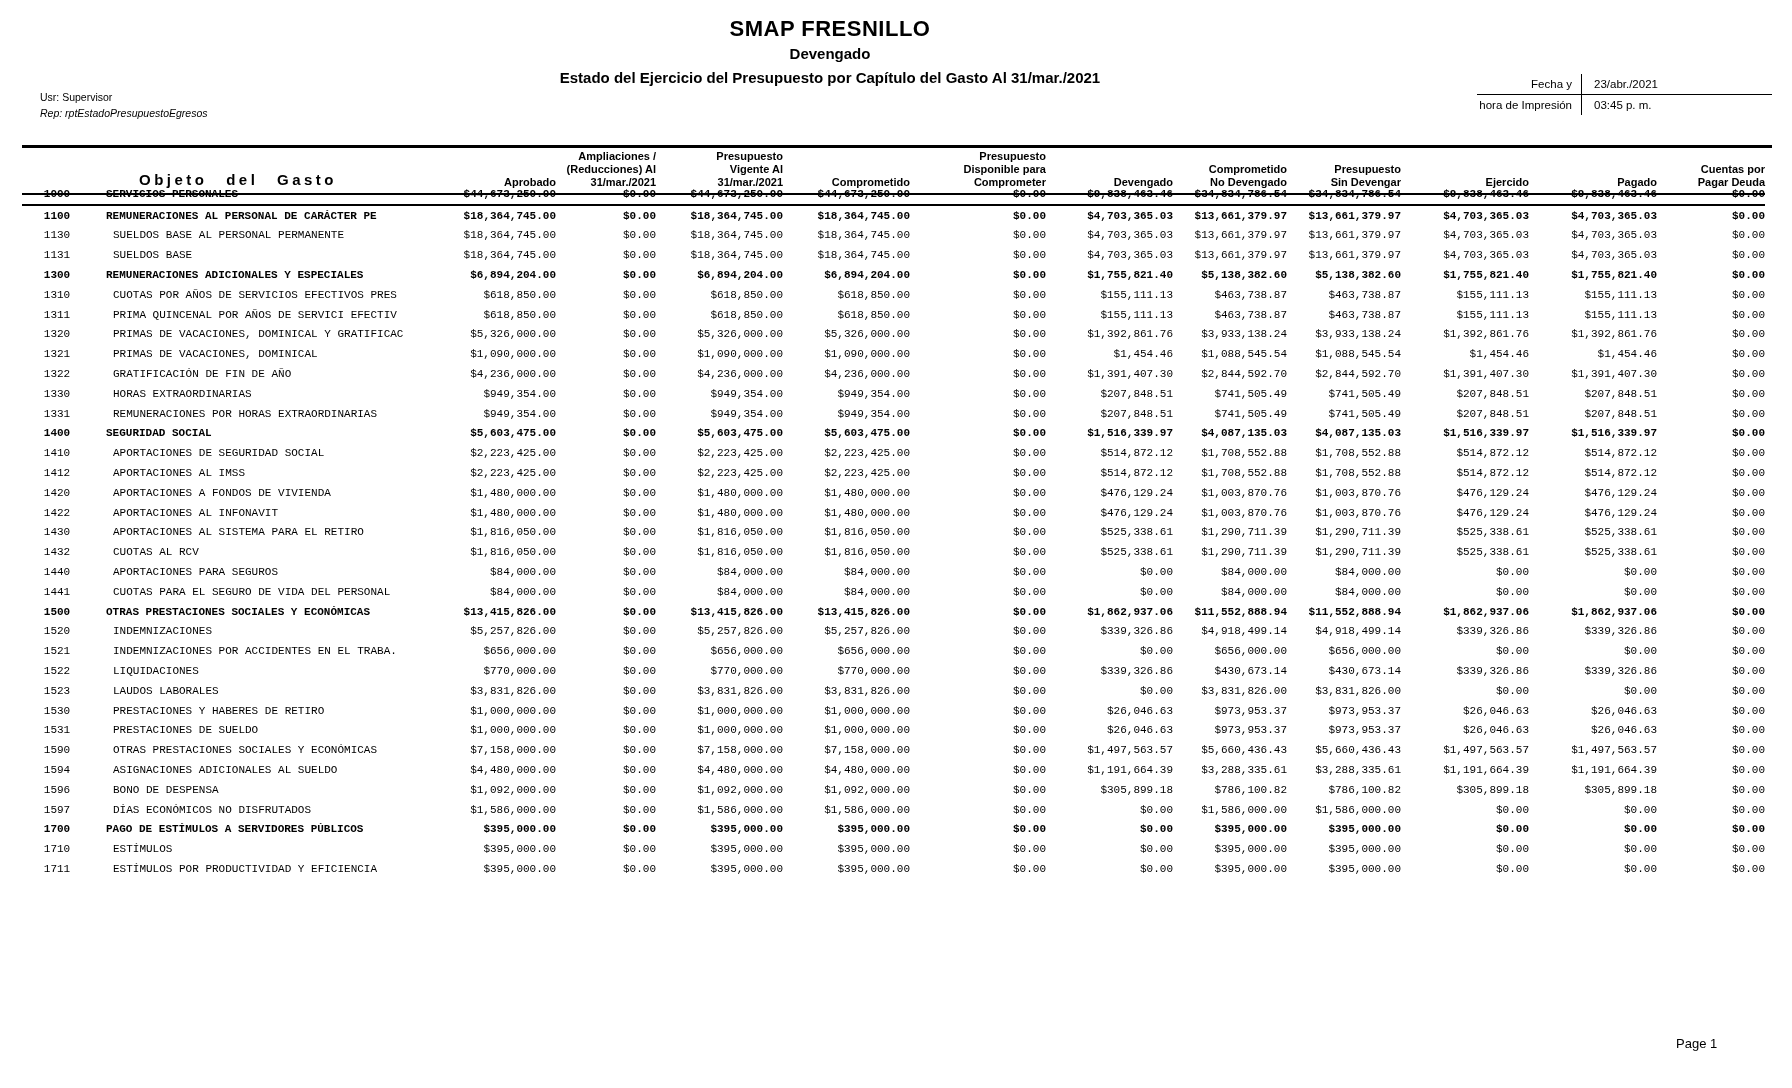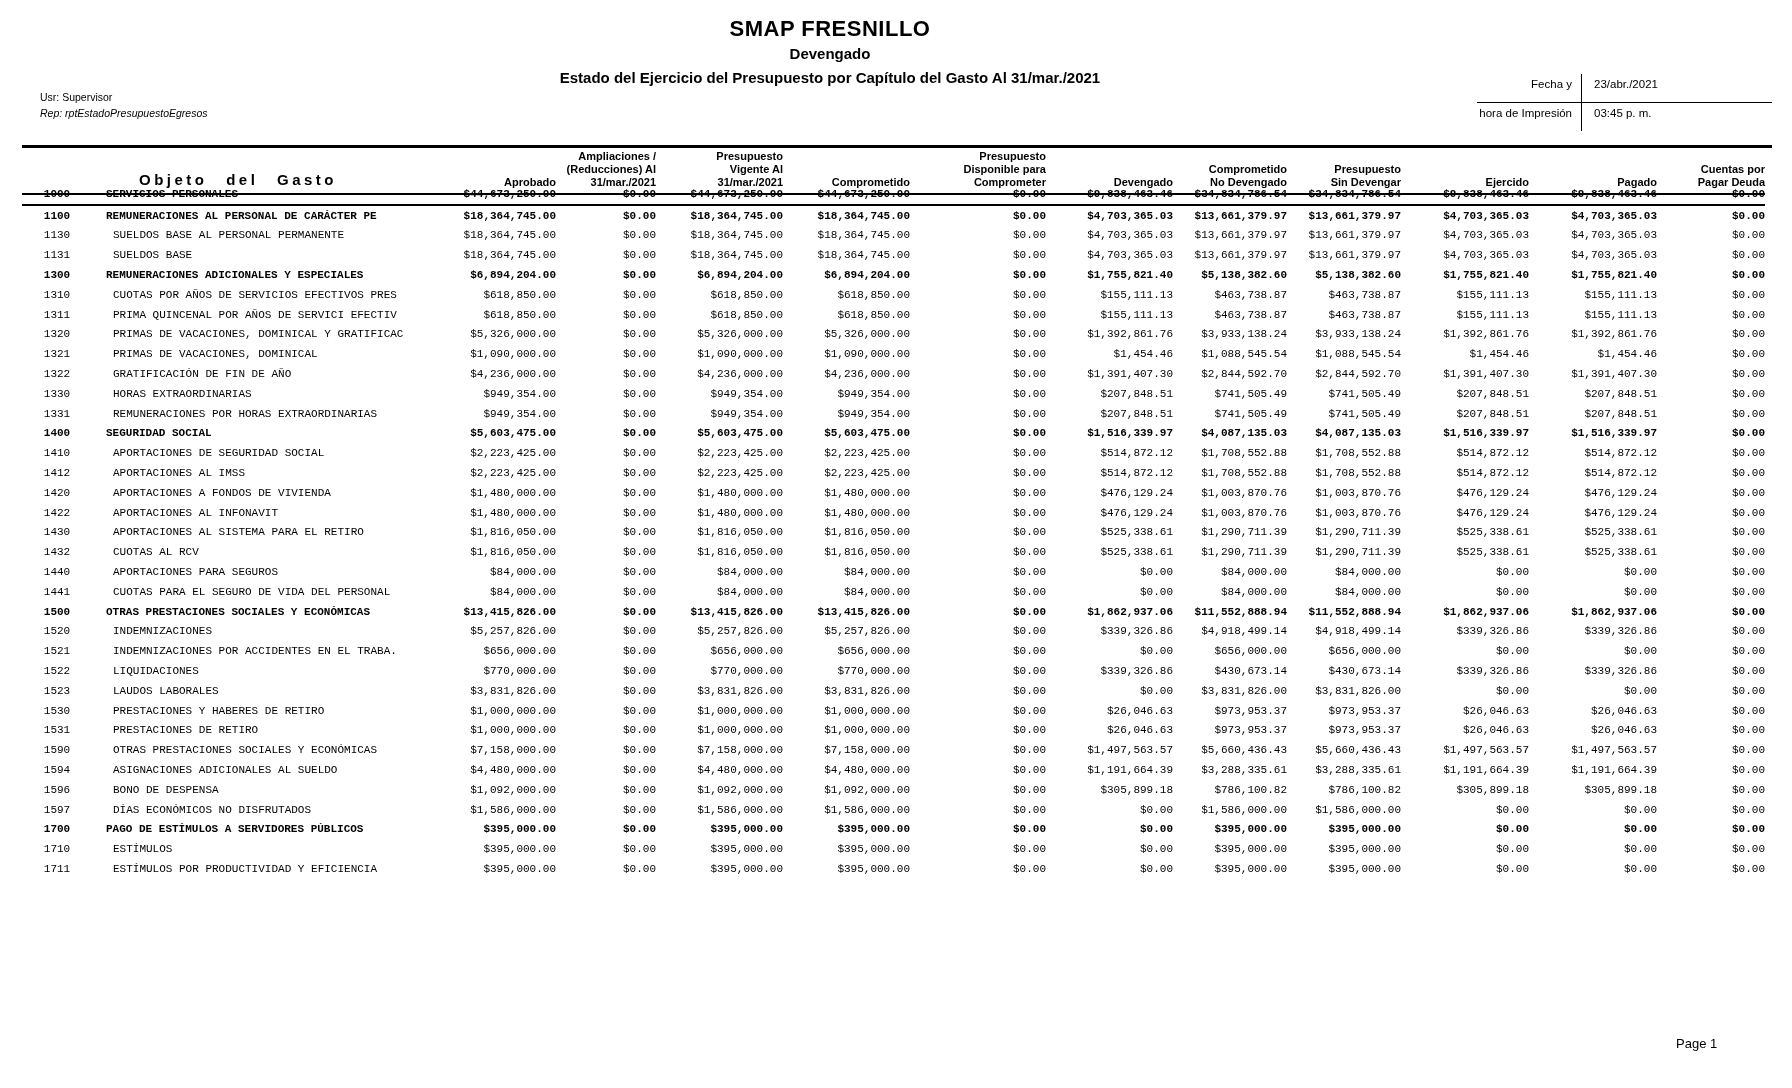--- a/index.html
+++ b/index.html
@@ -9,21 +9,21 @@
   
   .logo{position:absolute;left:38px;top:26px;}
   .usr{position:absolute;left:40px;top:91px;font-size:10.5px;}
   .rep{position:absolute;left:40px;top:107px;font-size:10.5px;font-style:italic;}
   .titles{position:absolute;left:0;top:16px;width:1660px;text-align:center;}
   .t1{font-size:22px;font-weight:bold;letter-spacing:.5px;}
   .t2{font-size:15px;font-weight:bold;margin-top:3px;}
   .t3{font-size:15px;font-weight:bold;margin-top:7px;}
 
   .dateblock{position:absolute;right:20px;top:74px;display:grid;grid-template-columns:105px 190px;font-size:11.5px;}
-  .dlabel{text-align:right;padding:4px 9px 12px 0;border-right:1.5px solid #000;}
+  .dlabel{text-align:right;padding:4px 9px 4px 0;border-right:1.5px solid #000;}
   .dvalue{padding:4px 0 0 12px;}
   .dl-top{border-bottom:1px solid #000;}
 
   .rule-top{position:absolute;left:22px;right:20px;top:145px;height:3px;background:#000;}
 
   
   :root{--cols:58px minmax(0,1fr) 118px 100px 127px 127px 136px 127px 114px 114px 128px 128px 108px;}
   .thead{position:absolute;left:22px;right:27px;top:150px;display:grid;grid-template-columns:var(--cols);align-items:end;padding-bottom:4px;border-bottom:2px solid #000;}
   .obj-header{grid-column:1/3;font-size:15px;font-weight:bold;letter-spacing:3.5px;word-spacing:11px;padding-left:16px;padding-bottom:1px;text-align:center;}
   .hcell{font-size:11px;font-weight:bold;text-align:right;white-space:pre-line;line-height:1.18;}
@@ -488,21 +488,21 @@
         <div class="cell num">$0.00</div>
         <div class="cell num">$26,046.63</div>
         <div class="cell num">$973,953.37</div>
         <div class="cell num">$973,953.37</div>
         <div class="cell num">$26,046.63</div>
         <div class="cell num">$26,046.63</div>
         <div class="cell num">$0.00</div>
       </div>
       <div class="row item">
         <div class="cell code">1531</div>
-        <div class="cell desc">PRESTACIONES DE RETIRO</div>
+        <div class="cell desc">PRESTACIONES DE SUELDO</div>
         <div class="cell num">$1,000,000.00</div>
         <div class="cell num">$0.00</div>
         <div class="cell num">$1,000,000.00</div>
         <div class="cell num">$1,000,000.00</div>
         <div class="cell num">$0.00</div>
         <div class="cell num">$26,046.63</div>
         <div class="cell num">$973,953.37</div>
         <div class="cell num">$973,953.37</div>
         <div class="cell num">$26,046.63</div>
         <div class="cell num">$26,046.63</div>

